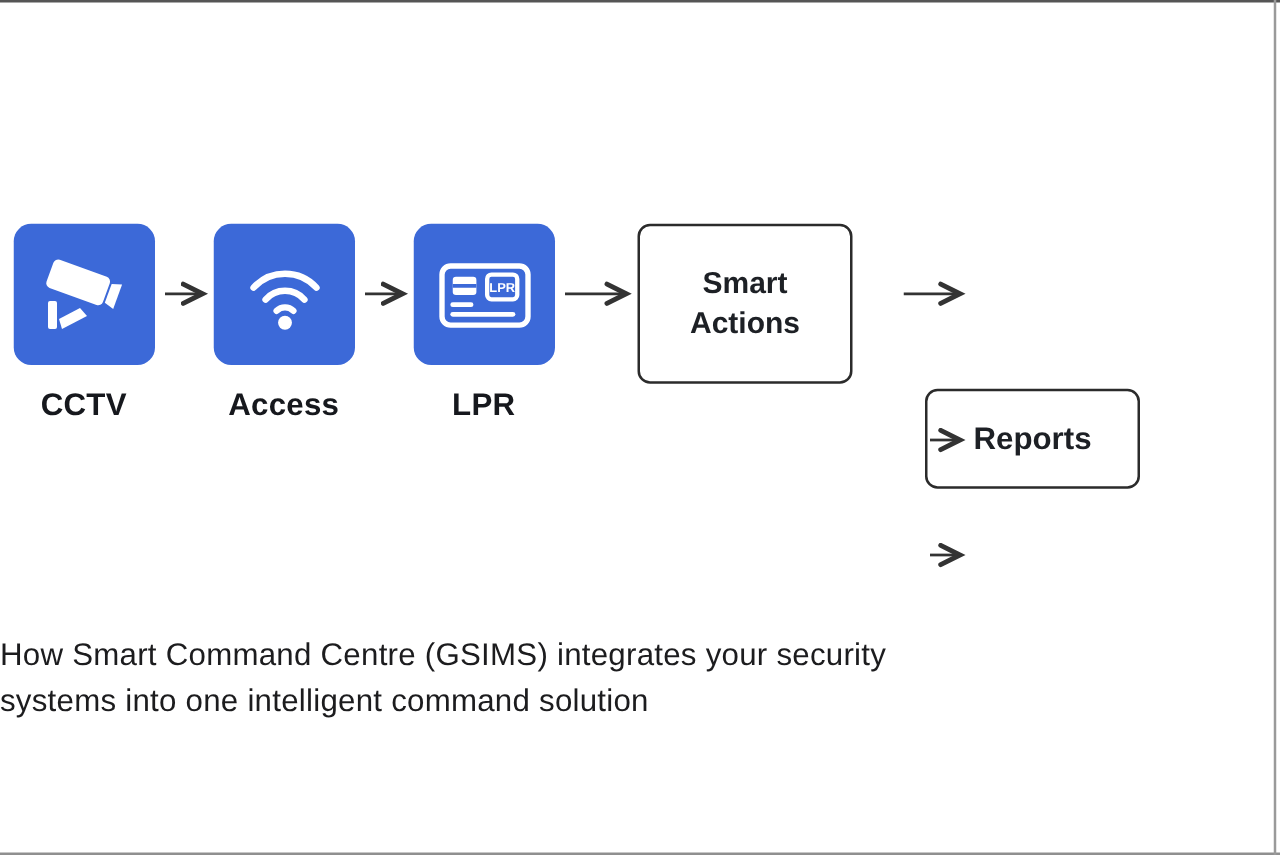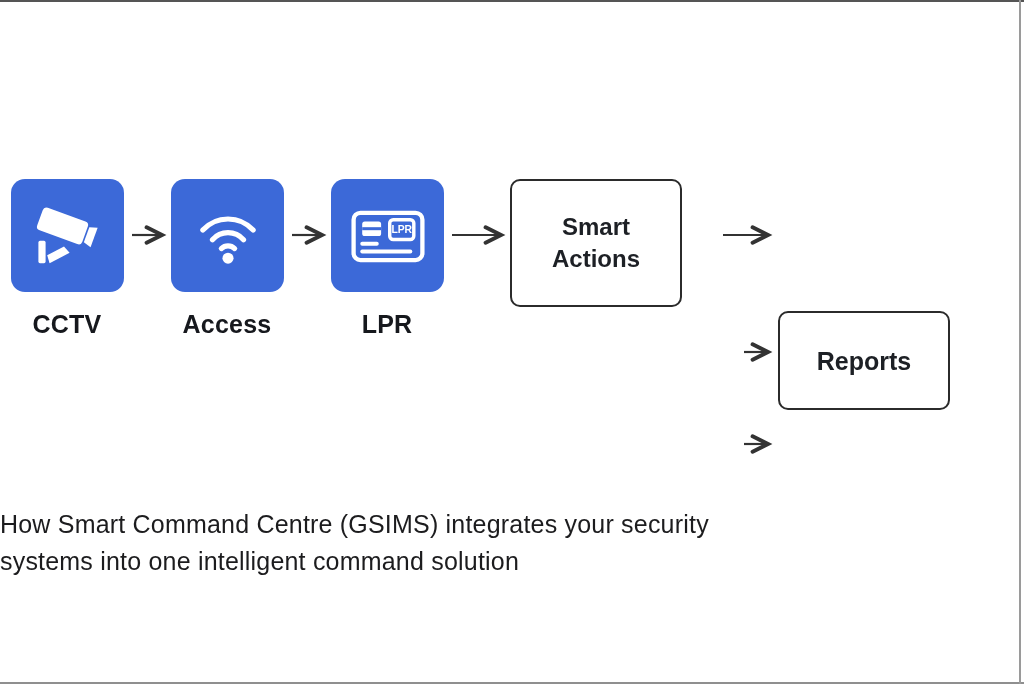--- a/index.html
+++ b/index.html
@@ -93,21 +93,21 @@
   <div class="lbl" style="left:306px;top:309px;width:162px">
     <span>LPR</span>
   </div>
 
   <div class="outbox scc" style="left:510px;top:179px;width:172px;height:128px">
     <div>Smart</div>
     <div>Actions</div>
   </div>
 
 
-  <div class="outbox single" style="left:778px;top:311px;width:172px;height:99px">
+  <div class="outbox single" style="left:740px;top:311px;width:172px;height:80px">
     <div>Reports</div>
   </div>
 
 
   <svg id="arrow-layer" width="1024" height="684" aria-hidden="true">
     <defs>
       <marker id="ah" markerWidth="12" markerHeight="12" refX="8" refY="4.5" orient="auto">
         <path d="M1,1 L8,4.5 L1,8" fill="none" stroke="#333333" stroke-width="1.8" stroke-linecap="round"></path>
       </marker>
     </defs>

